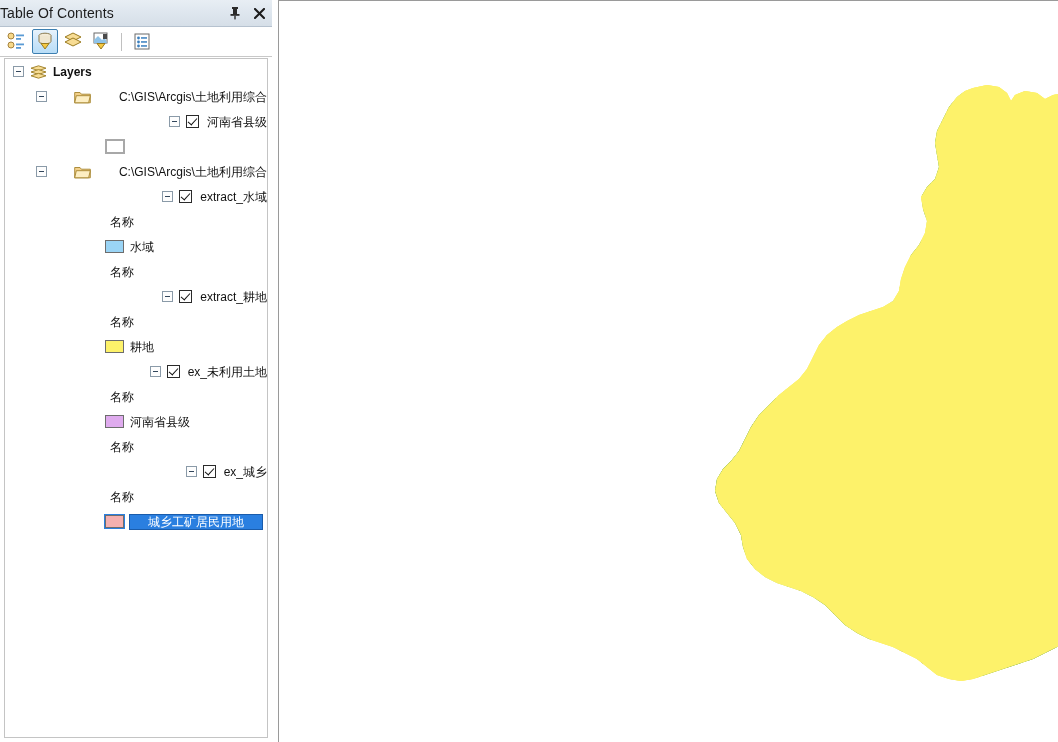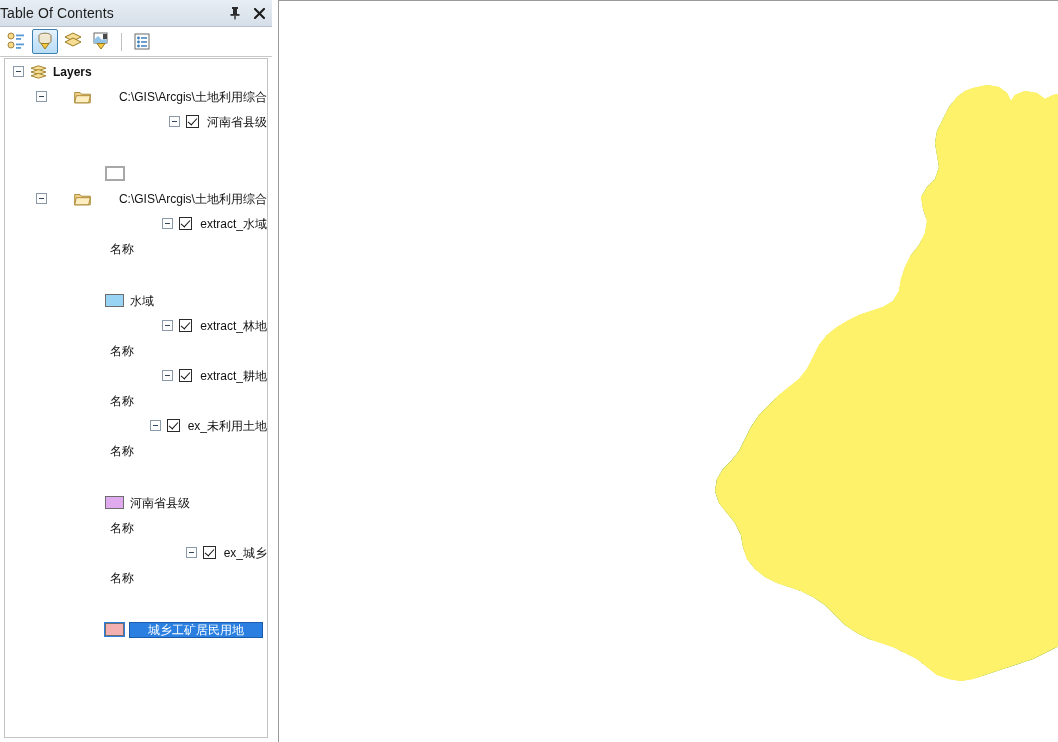--- a/index.html
+++ b/index.html
@@ -88,21 +88,21 @@
   }
   .sw.hollow{border:2px solid #a8a8a8;background:#fff;width:20px;height:15px;}
   .sw.selborder{border:1px solid #6d6d6d;outline:1px solid #2a7fe0;}
   .gap6{width:6px;flex:0 0 auto;}
   .gap8{width:8px;flex:0 0 auto;}
 
   
   .i0{padding-left:8px;}
   .i1{padding-left:31px;justify-content:space-between;}
   .i2{padding-left:53px;justify-content:flex-end;}
-  .i3{padding-left:100px;margin-top:27px;}
+  .i3{padding-left:100px;}
   .i4{padding-left:105px;}
 
   
   #map-panel{
     position:absolute;left:278px;top:0;width:780px;height:742px;
     background:#ffffff;
     border-left:1px solid #9a9a9a;
     border-top:1px solid #9a9a9a;
     box-sizing:border-box;
     overflow:hidden;
@@ -256,40 +256,38 @@
       </div>
       <div class="row i4">
         <span class="lbl">名称</span>
       </div>
       <div class="row i3">
         <span class="sw" style="background: rgb(154, 212, 245);"></span>
         <span class="gap6"></span>
         <span class="lbl">水域</span>
       </div>
 
-      <div class="row i2">
-        <span class="exp"></span>
-        <span class="gap6"></span>
-        <span class="cbx checked"></span>
-        <span class="gap8"></span>
-        <span class="lbl">extract_林地</span>
-      </div>
       <div class="row i4">
         <span class="lbl">名称</span>
       </div>
 
       <div class="row i2">
         <span class="exp"></span>
         <span class="gap6"></span>
         <span class="cbx checked"></span>
         <span class="gap8"></span>
         <span class="lbl">extract_耕地</span>
       </div>
       <div class="row i4">
         <span class="lbl">名称</span>
+      </div>
+      <div class="row i3">
+        <span class="sw" style="background: rgb(253, 242, 106);"></span>
+        <span class="gap6"></span>
+        <span class="lbl">耕地</span>
       </div>
 
       <div class="row i2">
         <span class="exp"></span>
         <span class="gap6"></span>
         <span class="cbx checked"></span>
         <span class="gap8"></span>
         <span class="lbl">ex_未利用土地</span>
       </div>
       <div class="row i4">

